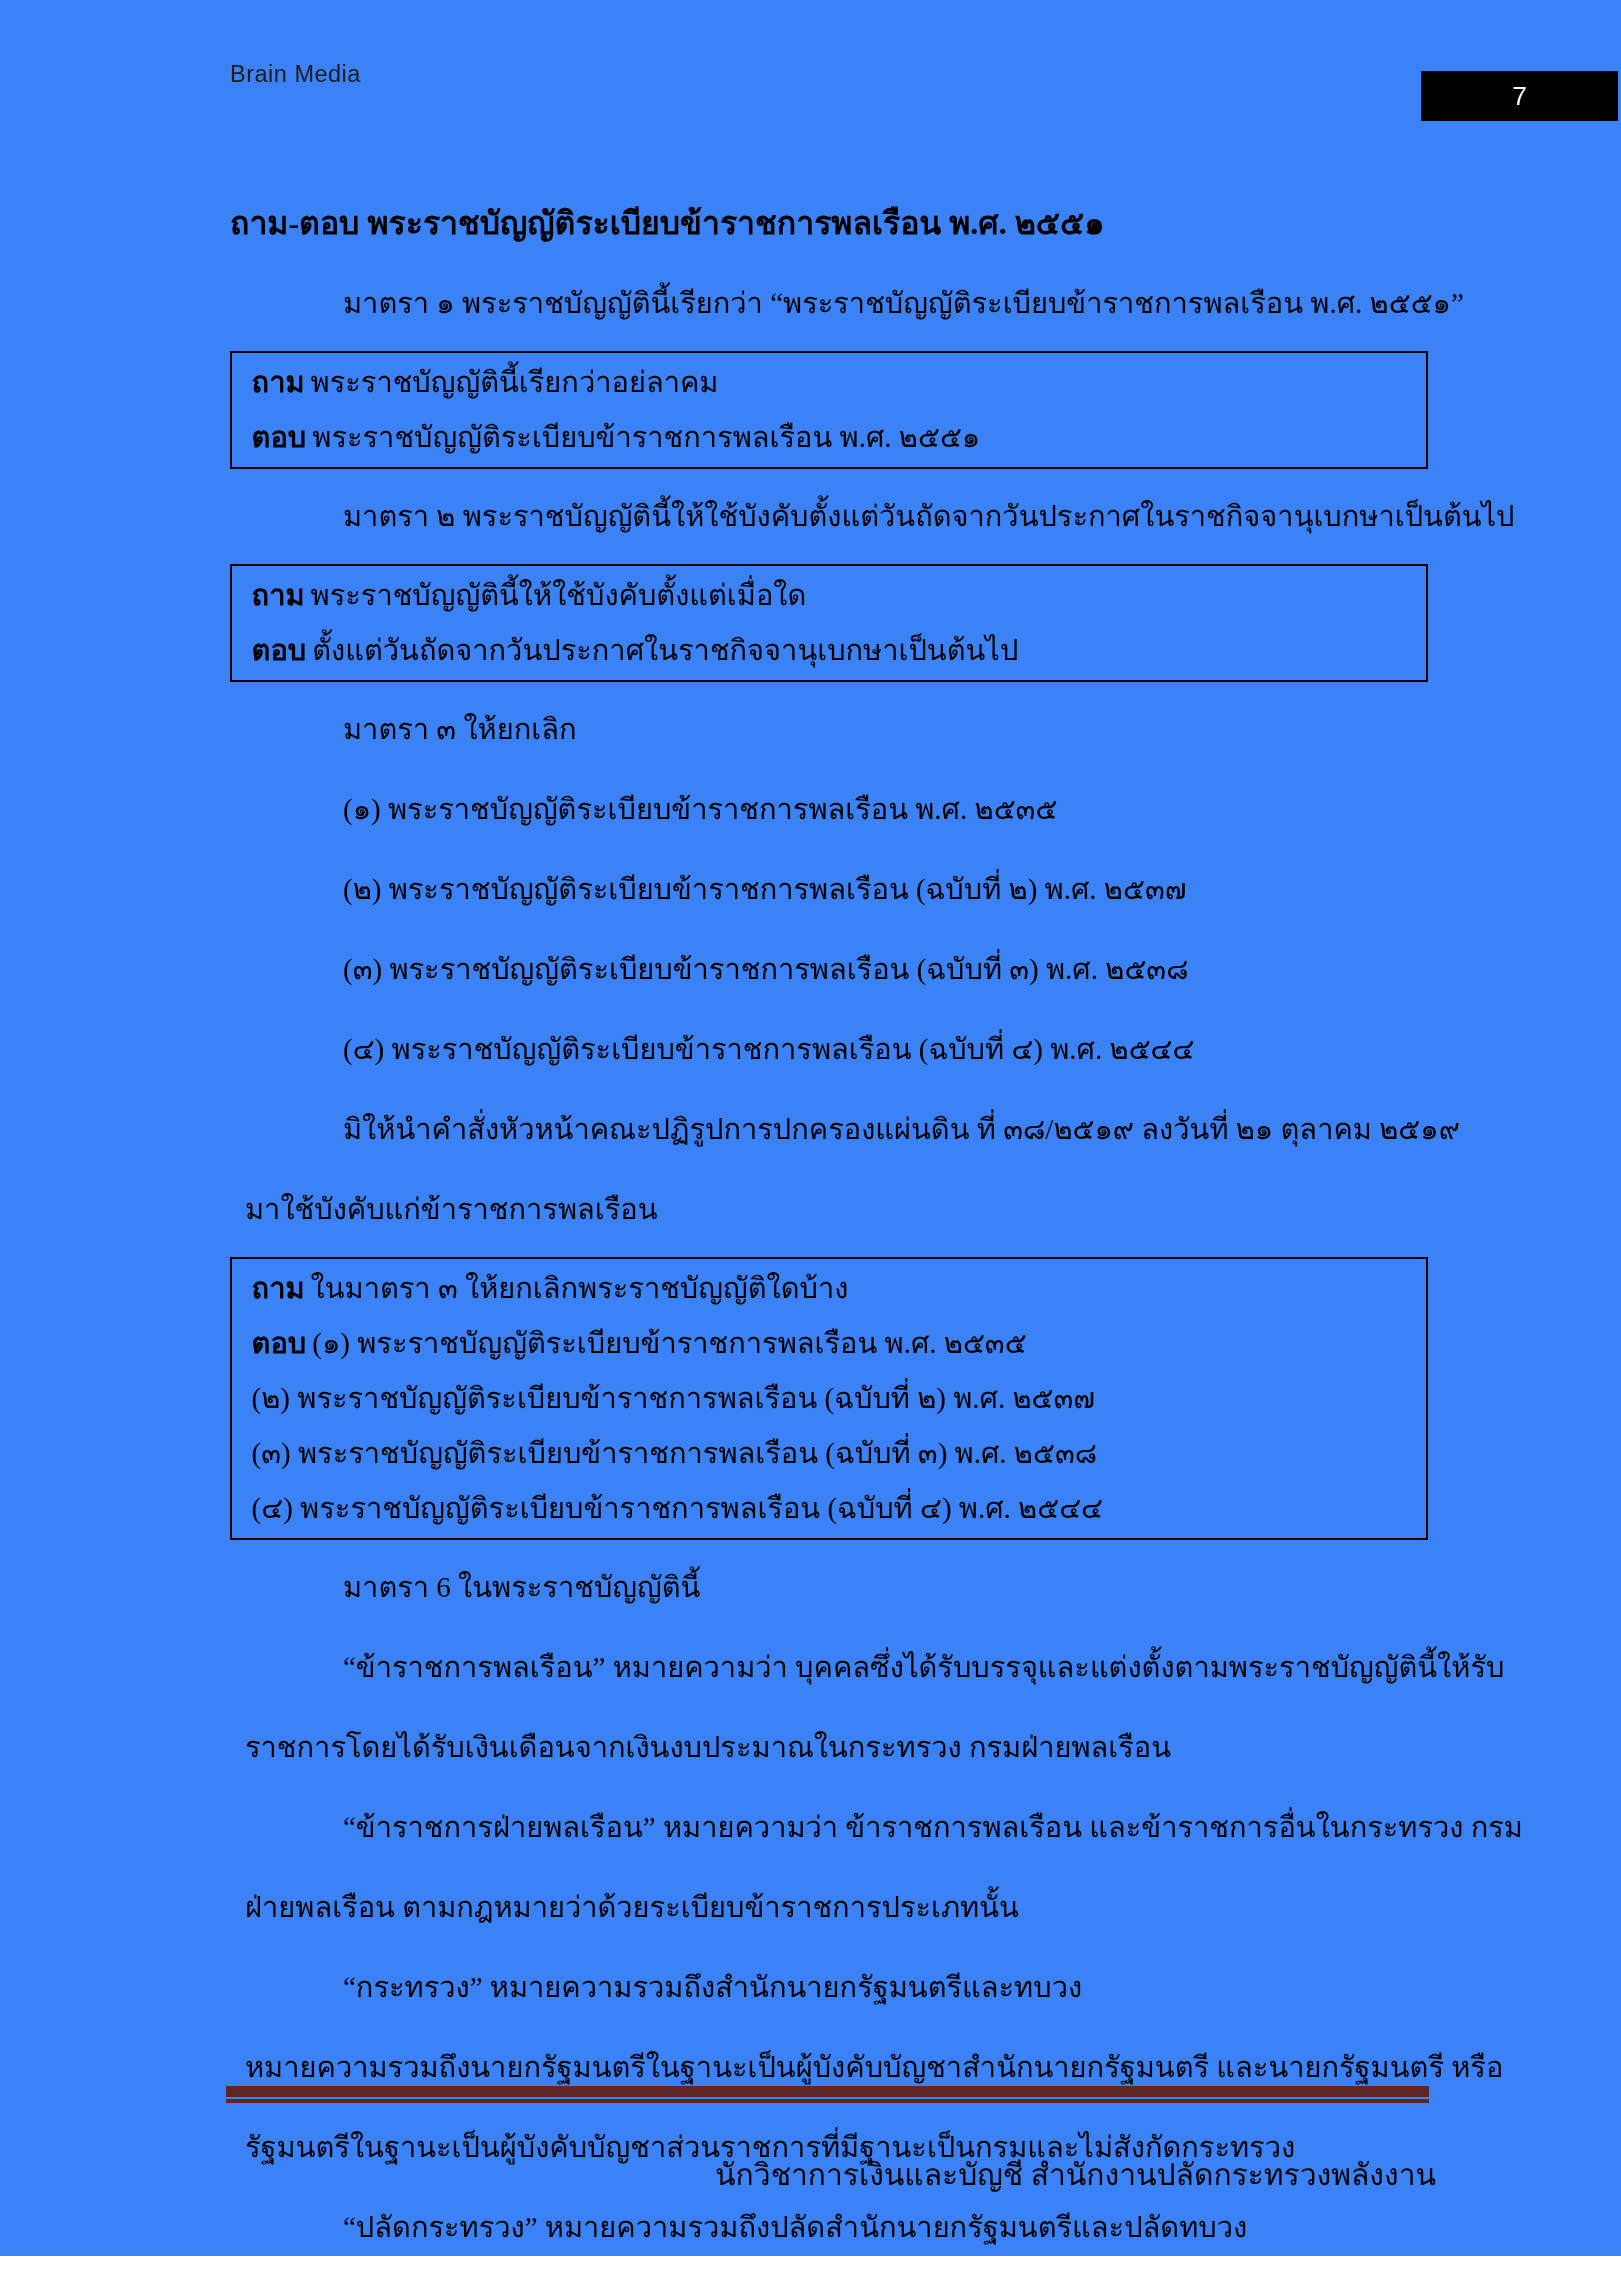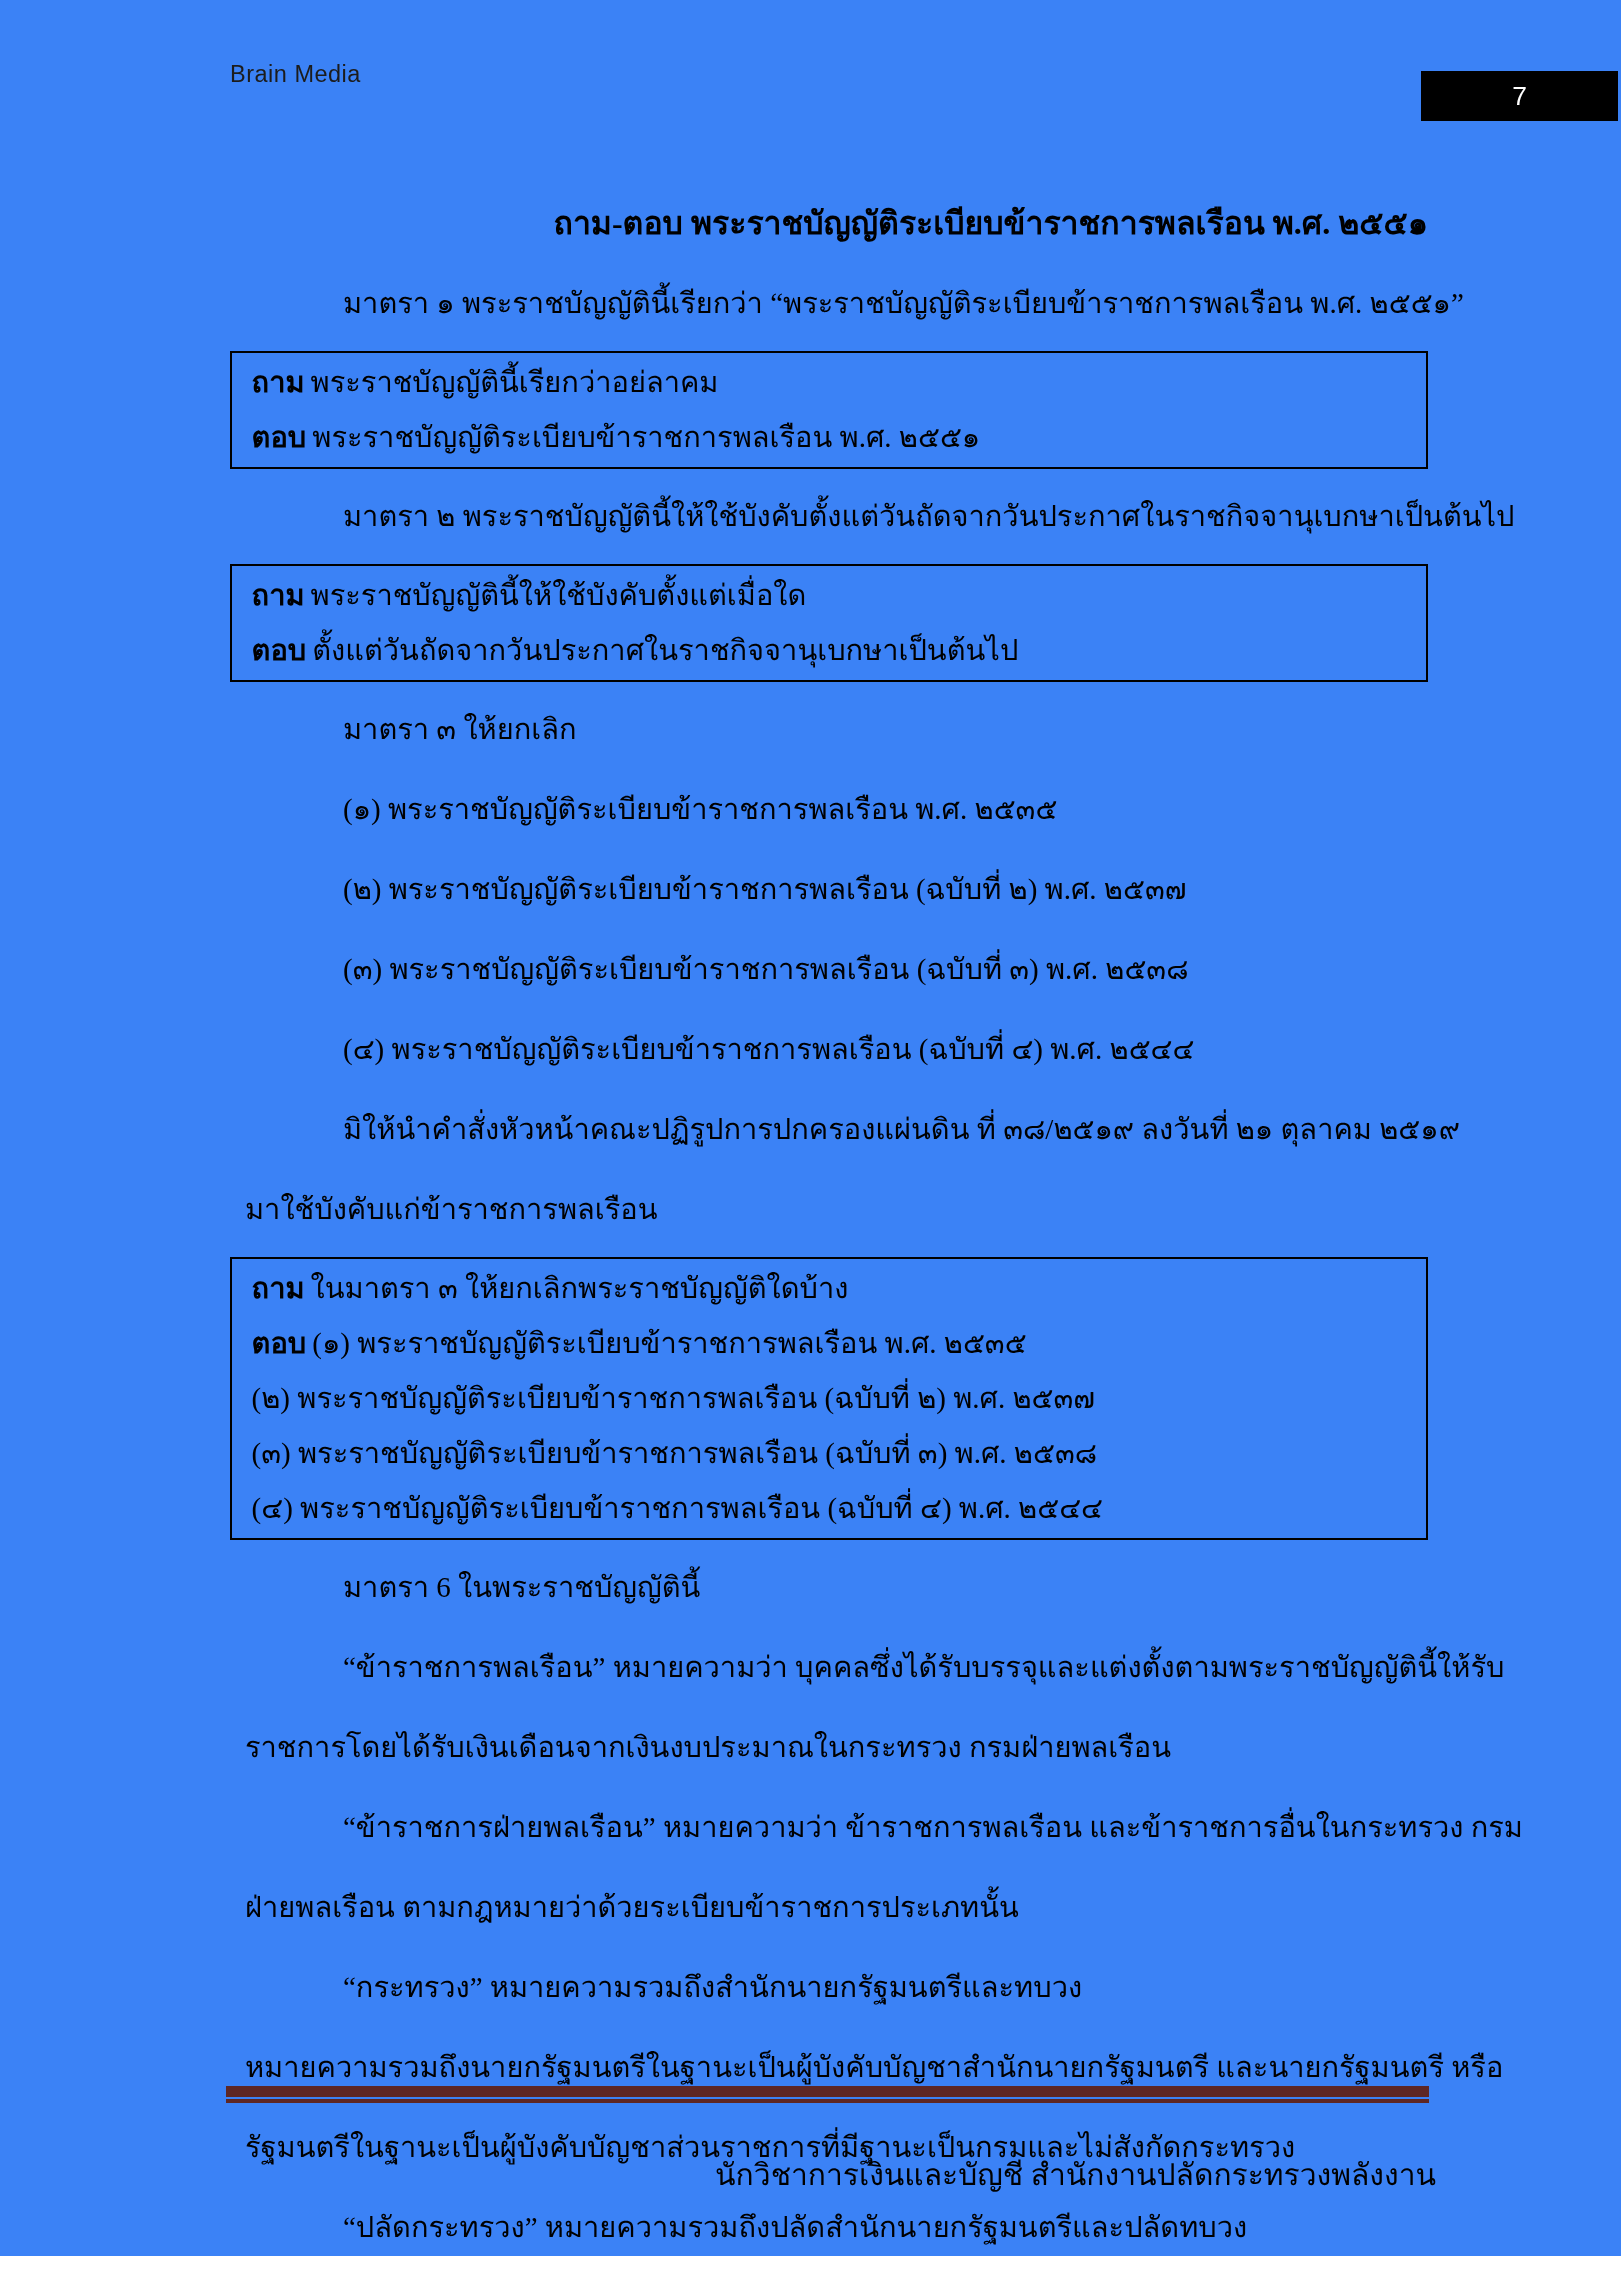--- a/index.html
+++ b/index.html
@@ -37,21 +37,21 @@
   }
   .content {
     position: absolute;
     left: 230px;
     top: 191px;
     width: 1198px;
   }
   .doc-title {
     font-size: 32px;
     font-weight: bold;
-    text-align: right;
+    text-align: left;
     line-height: 65px;
     margin: 0;
   }
   .content p.body-line {
     margin: 15px;
     font-size: 29px;
     line-height: 65px;
     white-space: nowrap;
   }
   .content p.indent { padding-left: 98px; }

